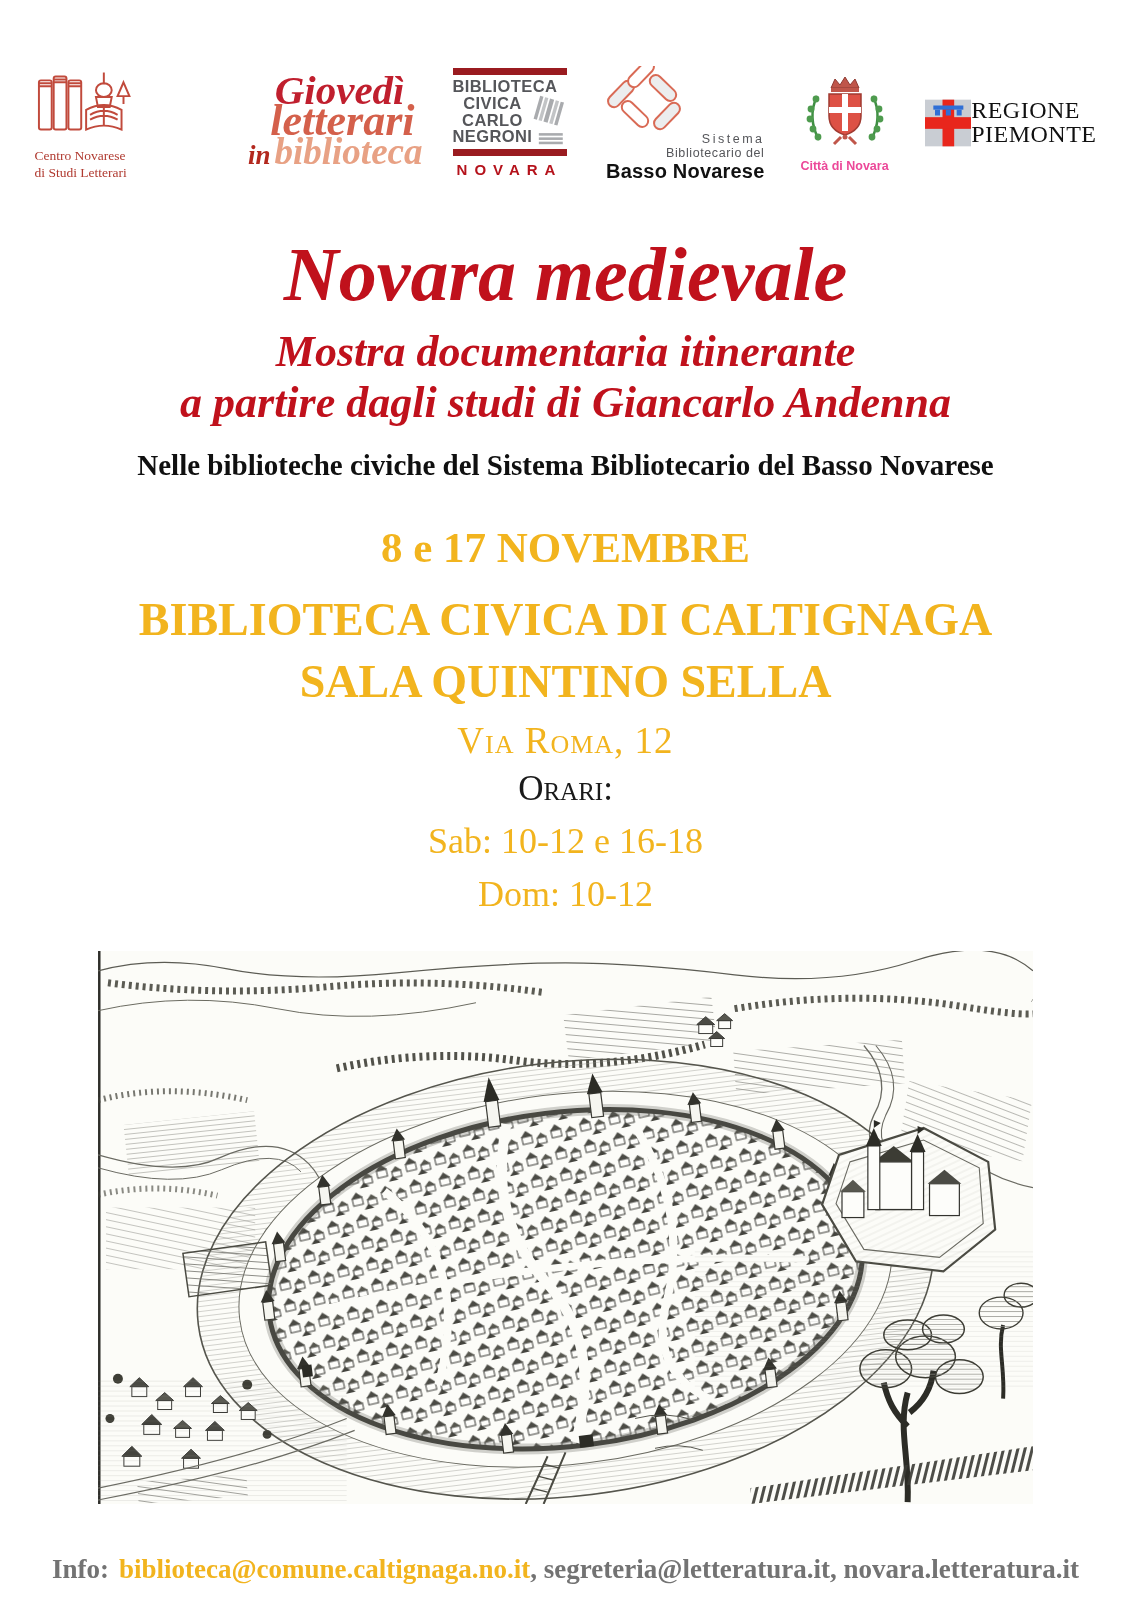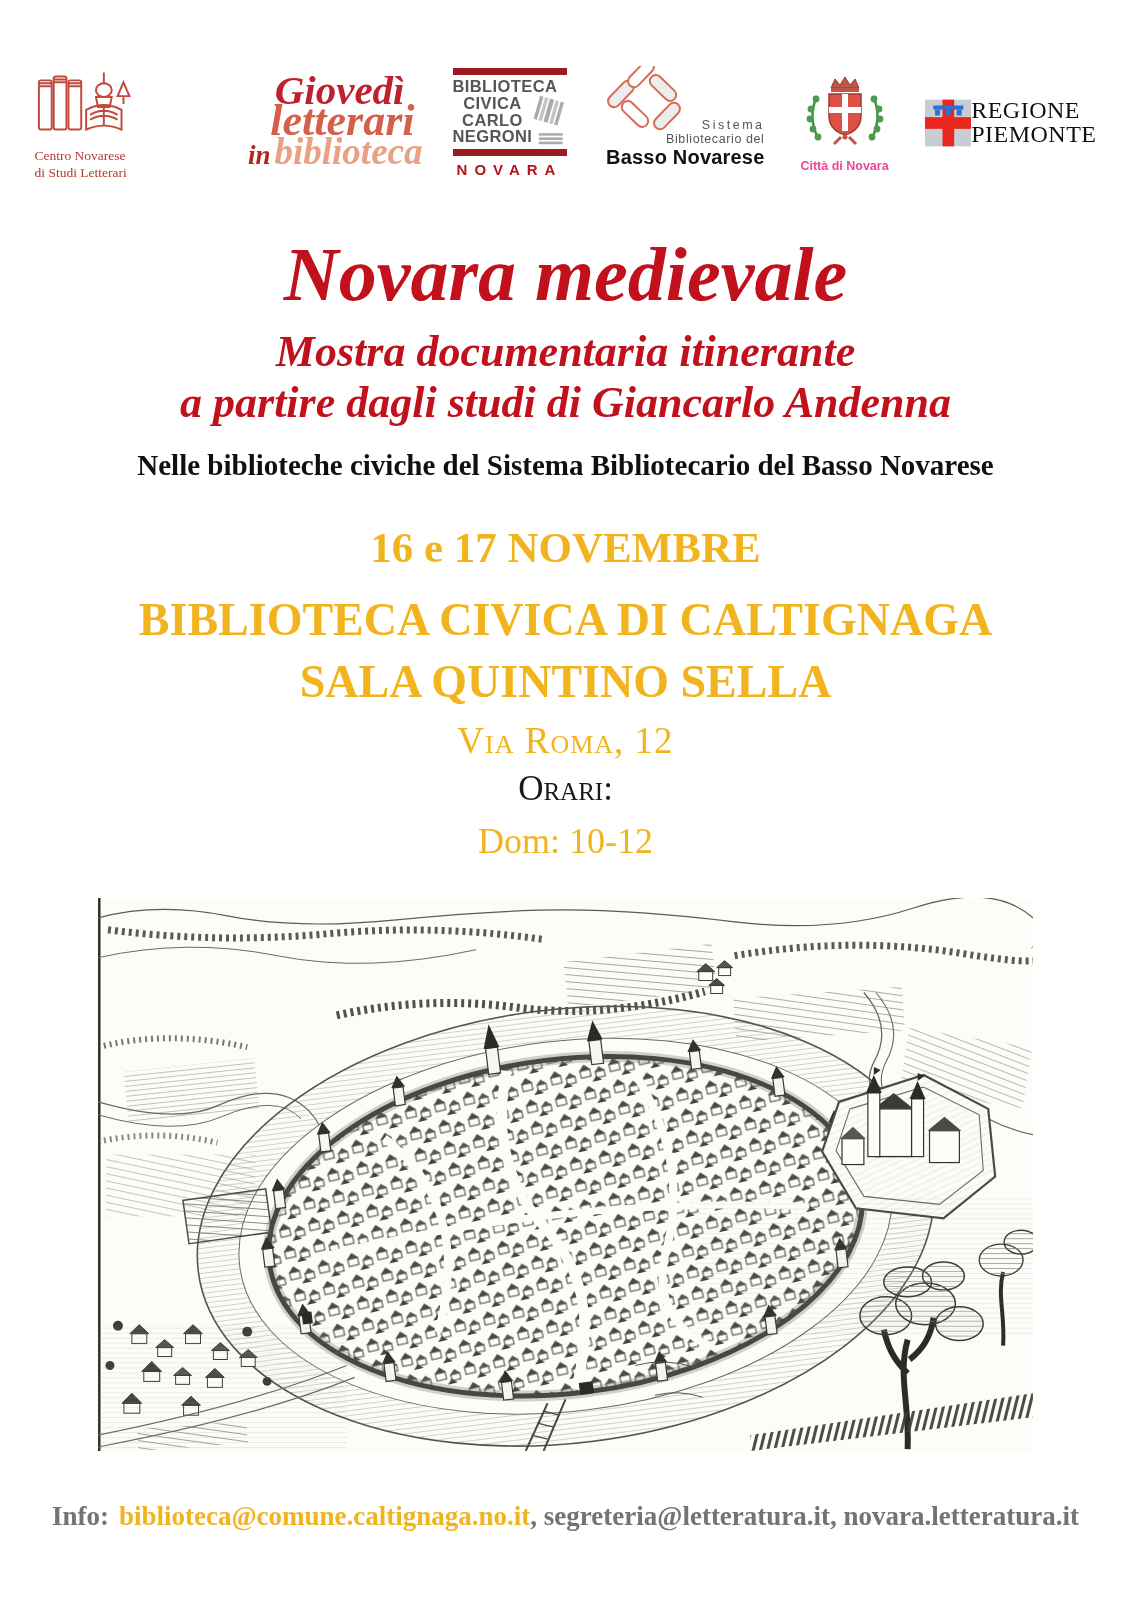--- a/index.html
+++ b/index.html
@@ -20,21 +20,21 @@
   .gv4{font-size:37px;font-weight:bold;color:#E8A184;}
   
   .lg-negroni{width:114px;font-family:"Liberation Sans",sans-serif;}
   .ng-bar{height:7px;background:#9A1B20;}
   .ng-top{font-size:16.5px;font-weight:800;color:#55565A;letter-spacing:.4px;line-height:1;margin:3px 0 0 0;}
   .ng-mid{display:flex;justify-content:space-between;align-items:flex-start;}
   .ng-lines{font-size:16.5px;font-weight:800;color:#55565A;letter-spacing:.4px;line-height:1.02;text-align:center;}
   .ng-nov{font-size:15px;font-weight:800;color:#B5121B;letter-spacing:7px;text-align:center;margin-top:5px;}
   
   .lg-sistema{width:168px;height:118px;position:relative;font-family:"Liberation Sans",sans-serif;}
-  .sb-txt{position:absolute;right:0;bottom:14px;text-align:right;line-height:1.12;}
+  .sb-txt{position:absolute;right:0;bottom:0;text-align:right;line-height:1.12;}
   .sb1{font-size:12.5px;color:#55565A;letter-spacing:2.5px;display:block;}
   .sb2{font-size:12.5px;color:#55565A;letter-spacing:.6px;display:block;}
   .sb3{font-size:20px;color:#111;font-weight:700;display:block;letter-spacing:.2px;}
   
   .lg-novara{width:100px;text-align:center;font-family:"Liberation Sans",sans-serif;}
   .nv-cap{font-size:12.5px;font-weight:700;color:#ec4899;margin-top:1px;}
   
   .lg-piemonte{width:172px;display:flex;align-items:center;gap:0;}
   .pm-txt{font-size:24px;line-height:.98;color:#111;letter-spacing:.5px;}
   
@@ -185,25 +185,26 @@
     </div>
 
   </header>
 
   <main class="center">
     <h1 class="title" style="margin:46px 0 0 0;">Novara medievale</h1>
     <div class="subtitle first">Mostra documentaria itinerante</div>
     <div class="subtitle">a partire dagli studi di Giancarlo Andenna</div>
     <div class="strapline">Nelle biblioteche civiche del Sistema Bibliotecario del Basso Novarese</div>
 
-    <div class="dates gold">16 e 17 NOVEMBRE</div>
+    <div class="dates gold">8 e 17 NOVEMBRE</div>
     <div class="venue gold">BIBLIOTECA CIVICA DI CALTIGNAGA</div>
     <div class="room gold">SALA QUINTINO SELLA</div>
     <div class="address gold">Via Roma, 12</div>
     <div class="orari">Orari:</div>
+    <div class="hours gold">Sab: 10-12 e 16-18</div>
     <div class="hours gold">Dom: 10-12</div>
 
     <figure class="engraving" style="margin:36px auto 0;">
       <svg width="935" height="553" viewBox="0 0 940 556">
         <defs>
           <pattern id="ht" width="5" height="5" patternUnits="userSpaceOnUse">
             <path d="M0,2.5 H5" stroke="#8e8e86" stroke-width="0.7"></path>
           </pattern>
           <pattern id="htd" width="6" height="6" patternUnits="userSpaceOnUse" patternTransform="rotate(-25)">
             <path d="M0,3 H6" stroke="#77776f" stroke-width="0.8"></path>

